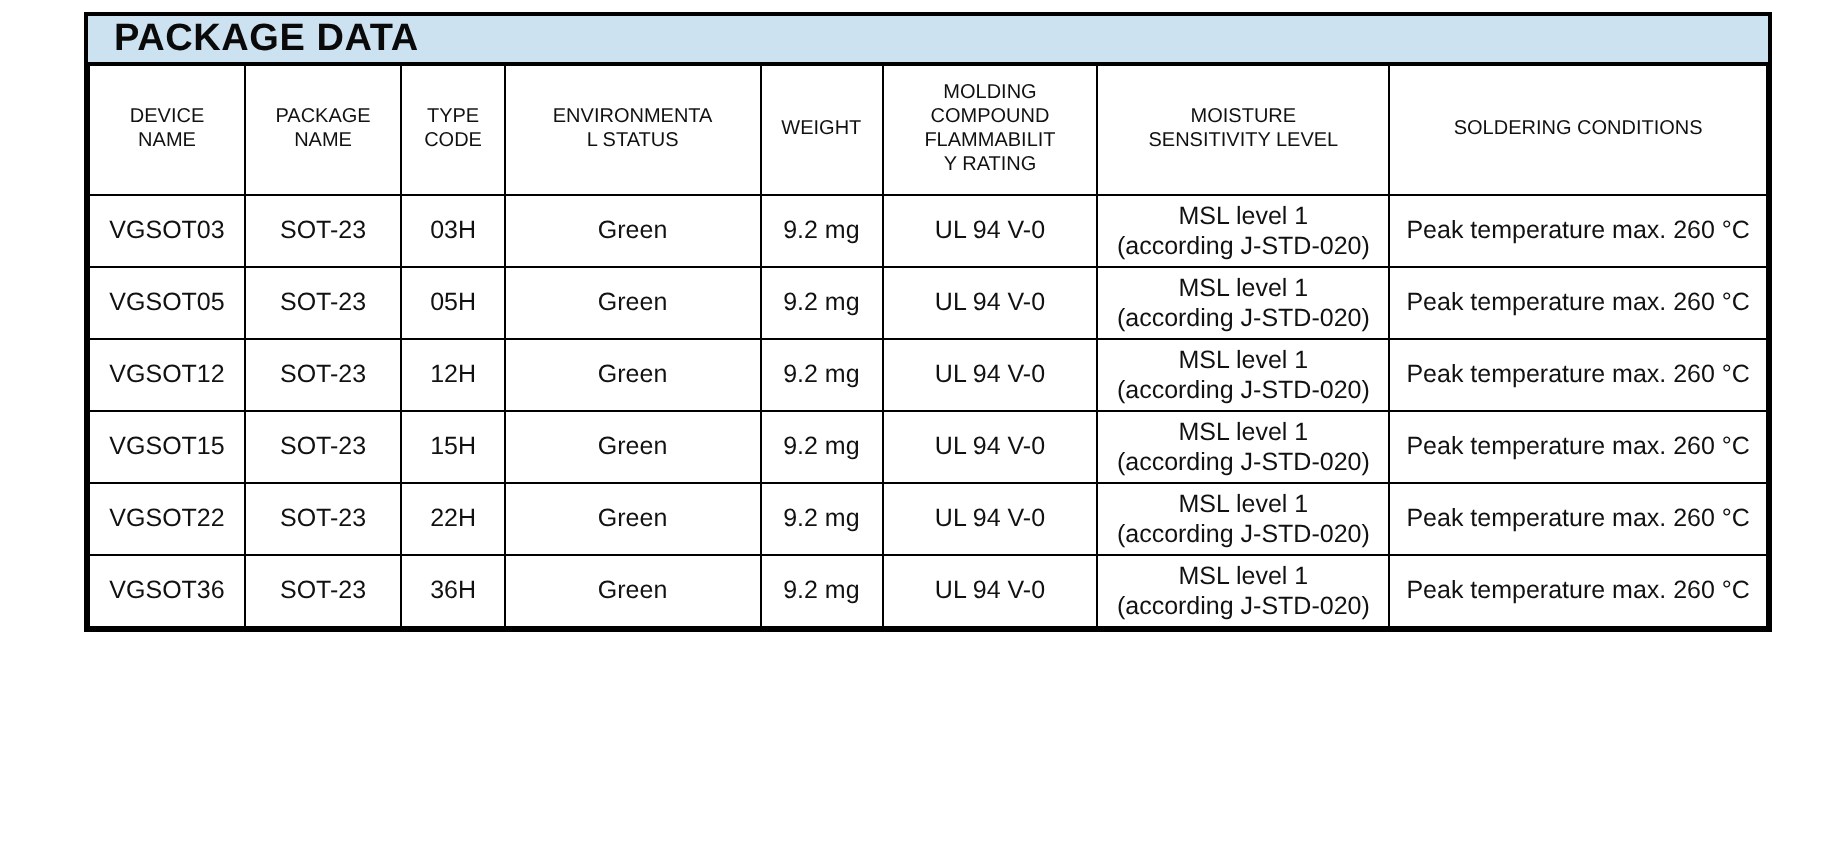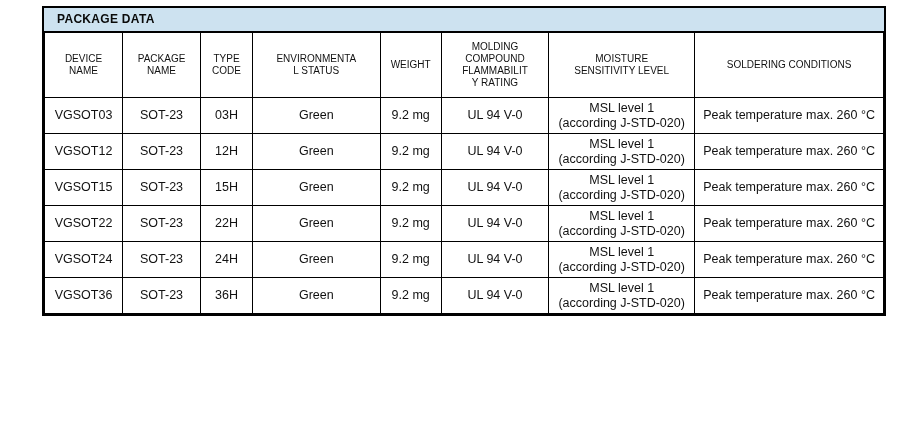--- a/index.html
+++ b/index.html
@@ -19,21 +19,21 @@
     width: 844px;
     border: 2px solid #000;
     background: #ffffff;
     box-sizing: border-box;
   }
   .banner {
     background: #cde2f0;
     border-bottom: 1px solid #000;
     padding: 3px 6px 3px 13px;
     font-weight: bold;
-    font-size: 12px;
+    font-size: 19px;
     letter-spacing: 0.3px;
     line-height: 17px;
     color: #0a0a0a;
   }
   table {
     border-collapse: collapse;
     table-layout: fixed;
     width: 100%;
     background: #ffffff;
   }
@@ -105,20 +105,31 @@
     <td>03H</td>
     <td>Green</td>
     <td>9.2 mg</td>
     <td>UL 94 V-0</td>
     <td>MSL level 1
 (according J-STD-020)</td>
     <td>Peak temperature max. 260 °C</td>
   </tr>
 
 
+  <tr>
+    <td>VGSOT05</td>
+    <td>SOT-23</td>
+    <td>05H</td>
+    <td>Green</td>
+    <td>9.2 mg</td>
+    <td>UL 94 V-0</td>
+    <td>MSL level 1
+(according J-STD-020)</td>
+    <td>Peak temperature max. 260 °C</td>
+  </tr>
 
 
   <tr>
     <td>VGSOT12</td>
     <td>SOT-23</td>
     <td>12H</td>
     <td>Green</td>
     <td>9.2 mg</td>
     <td>UL 94 V-0</td>
     <td>MSL level 1
@@ -143,31 +154,20 @@
     <td>SOT-23</td>
     <td>22H</td>
     <td>Green</td>
     <td>9.2 mg</td>
     <td>UL 94 V-0</td>
     <td>MSL level 1
 (according J-STD-020)</td>
     <td>Peak temperature max. 260 °C</td>
   </tr>
 
-  <tr>
-    <td>VGSOT24</td>
-    <td>SOT-23</td>
-    <td>24H</td>
-    <td>Green</td>
-    <td>9.2 mg</td>
-    <td>UL 94 V-0</td>
-    <td>MSL level 1
-(according J-STD-020)</td>
-    <td>Peak temperature max. 260 °C</td>
-  </tr>
 
   <tr>
     <td>VGSOT36</td>
     <td>SOT-23</td>
     <td>36H</td>
     <td>Green</td>
     <td>9.2 mg</td>
     <td>UL 94 V-0</td>
     <td>MSL level 1
 (according J-STD-020)</td>

